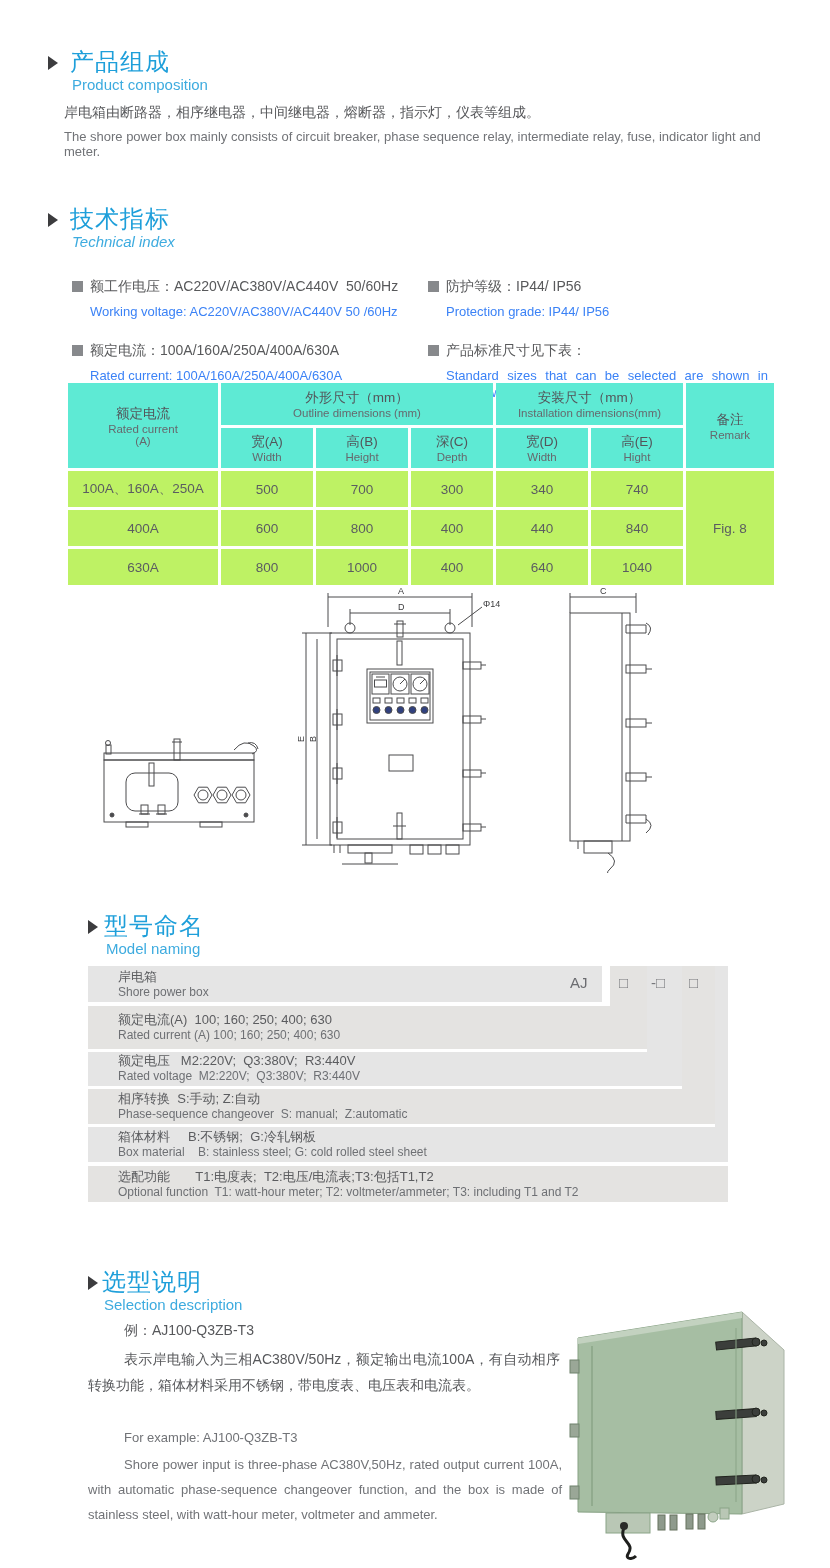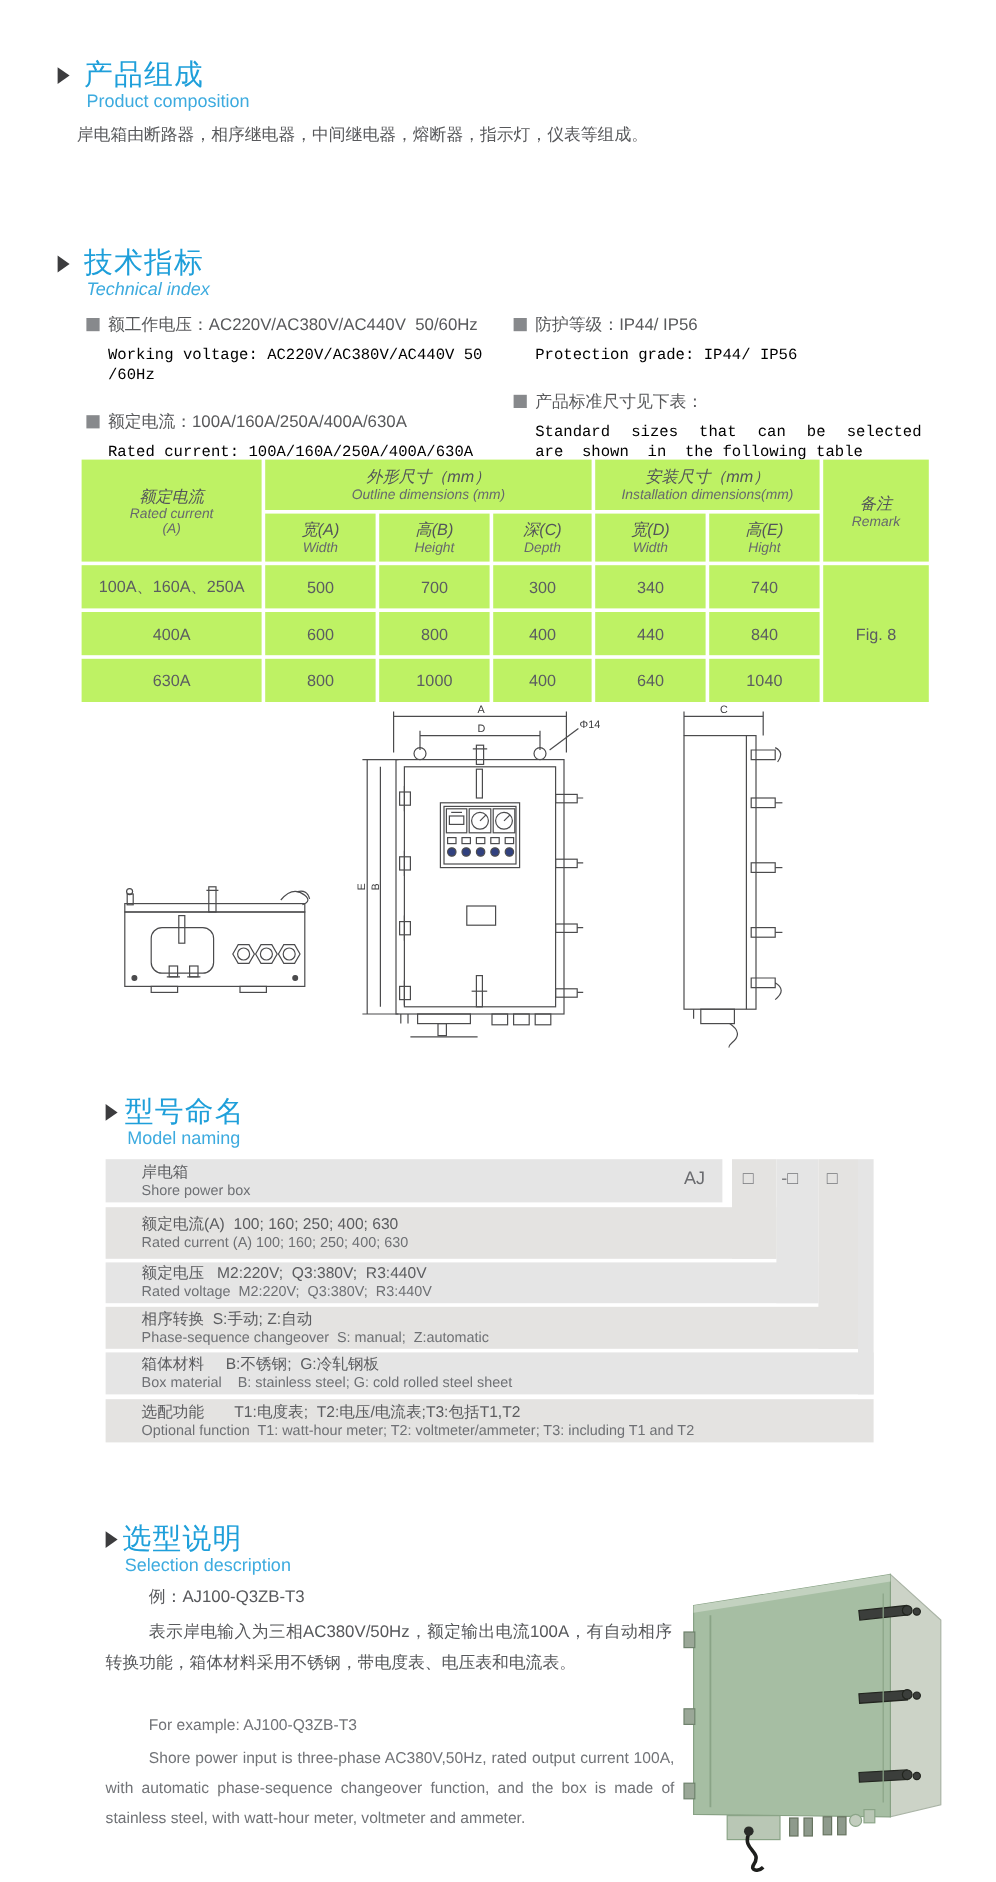--- a/index.html
+++ b/index.html
@@ -8,27 +8,27 @@
   .abs{position:absolute;}
   
   .sec-arrow{width:0;height:0;border-left:10px solid #3c3c3e;border-top:7px solid transparent;border-bottom:7px solid transparent;}
   .sec-title{font-size:24px;color:#1e9fda;letter-spacing:1px;}
   .sec-sub{font-size:15px;color:#3dabdf;}
   .zh{font-size:14px;color:#57585b;white-space:pre-wrap;}
   .en{font-size:13px;color:#717377;white-space:pre-wrap;}
   
   .spec-item{margin-bottom:22px;}
   .bullet{display:inline-block;width:11px;height:11px;background:#87898c;margin-right:7px;vertical-align:-1px;}
-  .spec-zh{font-size:14px;color:#58595b;white-space:pre-wrap;}
-  .spec-en{font-size:13px;color:#000000;margin:7px 0 0 18px;white-space:pre-wrap;line-height:17px;font-family:Liberation Mono, monospace;}
+  .spec-zh{font-size:14px;color:#58595b;white-space:pre-wrap;margin-top:16px;}
+  .spec-en{font-size:13px;color:#3b82f6;margin:7px 0 0 18px;white-space:pre-wrap;line-height:17px;}
   .justify{text-align:justify;}
   
   table.dims{border-collapse:separate;border-spacing:3px;table-layout:fixed;}
   table.dims th, table.dims td{font-weight:normal;text-align:center;vertical-align:middle;padding:2px;}
-  .th-bg{background:#bef264;font-style:italic;}
+  .th-bg{background:#5eead4;}
   .td-bg{background:#bef264;}
   .t-zh{font-size:13.5px;color:#53555a;}
   .t-en{font-size:11.5px;color:#66686d;}
   .t-val{font-size:13.5px;color:#5b5d61;}
   
   .nm-block{position:absolute;}
   .nm-gray{background:#e4e3e1;}
   .nm-blue{background:#e5e5e5;}
   .nm-text{position:absolute;left:30px;top:4px;}
   .nm-zh{font-size:13px;color:#5b5c5f;white-space:pre-wrap;line-height:16px;}
@@ -40,20 +40,21 @@
 </style>
 </head>
 <body>
 
 <div class="page">
 
   <div class="abs sec-arrow" style="left:48px;top:56px;"></div>
   <div class="abs sec-title" style="left:70px;top:46px;">产品组成</div>
   <div class="abs sec-sub" style="left:72px;top:76px;">Product  composition</div>
   <div class="abs zh" style="left:64px;top:104px;width:700px;">岸电箱由断路器，相序继电器，中间继电器，熔断器，指示灯，仪表等组成。</div>
+  <div class="abs en" style="left:64px;top:129px;width:710px;">The shore power box mainly consists of circuit breaker, phase sequence relay, intermediate relay, fuse, indicator light and meter.</div>
 
   <div class="abs sec-arrow" style="left:48px;top:213px;"></div>
   <div class="abs sec-title" style="left:70px;top:203px;">技术指标</div>
   <div class="abs sec-sub" style="left:72px;top:233px;font-style:italic;">Technical index</div>
 
   <div class="abs" style="left:72px;top:262px;width:345px;">
     <div class="spec-item">
       <div class="spec-zh"><span class="bullet"></span><span>额工作电压：AC220V/AC380V/AC440V  50/60Hz</span></div>
       <div class="spec-en">Working voltage: AC220V/AC380V/AC440V 50 /60Hz</div>
     </div>

